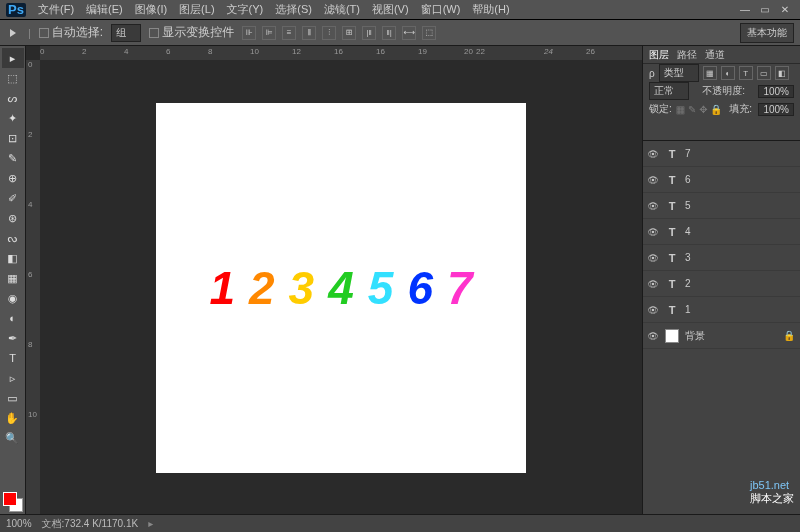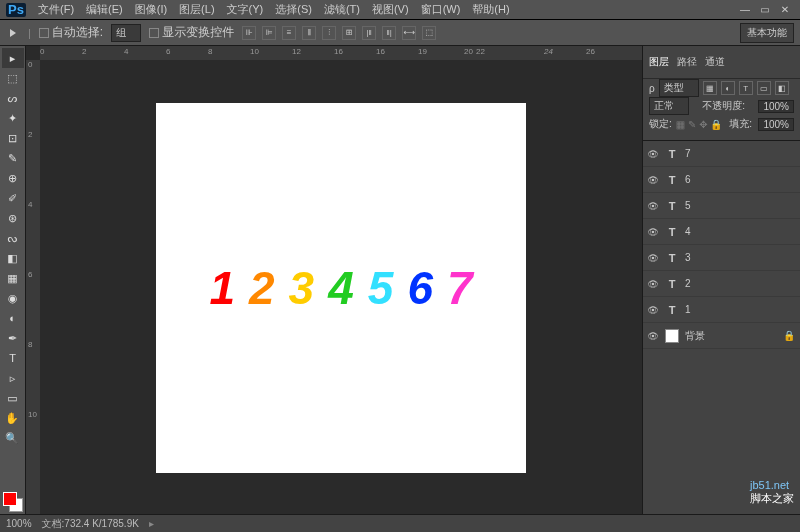--- a/index.html
+++ b/index.html
@@ -33,21 +33,21 @@
 .ruler-h{height:14px;background:#3a3a3a;margin-left:14px;position:relative;font-size:8px;color:#999}
 .ruler-h span{position:absolute;top:1px}
 .canvas-wrap{flex:1;display:flex}
 .ruler-v{width:14px;background:#3a3a3a;position:relative;font-size:8px;color:#999}
 .ruler-v span{position:absolute;left:2px}
 .canvas-area{flex:1;display:flex;align-items:center;justify-content:center;background:#2a2a2a;position:relative}
 .canvas{width:370px;height:370px;background:#fff;display:flex;align-items:center;justify-content:center;gap:14px}
 .num{font-size:46px;font-weight:900;font-style:italic;font-family:Arial Black,Arial}
 .panels{width:158px;background:#434343;border-left:1px solid #1a1a1a;display:flex;flex-direction:column;position:relative}
 .panels-top{height:95px;border-bottom:1px solid #1a1a1a}
-.panel-header{height:18px;display:flex;align-items:center;padding:16px 6px;gap:8px;font-size:10px;border-bottom:1px solid #2a2a2a}
+.panel-header{height:18px;display:flex;align-items:center;padding:8px 6px;gap:8px;font-size:10px;border-bottom:1px solid #2a2a2a}
 .panel-header .tab{cursor:pointer}
 .panel-header .tab.active{color:#fff}
 .panel-row{display:flex;align-items:center;padding:2px 6px;gap:4px;font-size:10px;height:18px}
 .panel-row .val{margin-left:auto;background:#333;padding:0 4px;border:1px solid #222}
 .layers{flex:1;overflow:hidden}
 .layer{height:26px;display:flex;align-items:center;padding:0 4px;gap:6px;border-bottom:1px solid #3a3a3a;font-size:10px}
 .eye{width:12px;height:12px;display:flex;align-items:center;justify-content:center;font-size:9px}
 .lt{width:14px;height:14px;display:flex;align-items:center;justify-content:center;font-weight:bold;font-size:11px}
 .lt-thumb{width:14px;height:14px;background:#fff;border:1px solid #888}
 .status{height:18px;background:#434343;display:flex;align-items:center;padding:0 6px;gap:10px;font-size:10px;color:#bbb;border-top:1px solid #1a1a1a;position:absolute;bottom:0;left:0;right:0}
@@ -243,20 +243,20 @@
           <span class="lt-thumb"></span>
           <span>背景</span>
           <span class="lock">🔒</span>
         </div>
       </div>
   </div>
 </div>
 
 <div class="status">
   <span>100%</span>
-  <span>文档:732.4 K/1785.9K</span>
+  <span>文档:732.4 K/1170.1K</span>
   <span style="color:#888">▸</span>
 </div>
 
 <div class="watermark">
   <span>jb51.net</span><br>
   <span class="cn">脚本之家</span>
 </div>
 
 </body></html>

